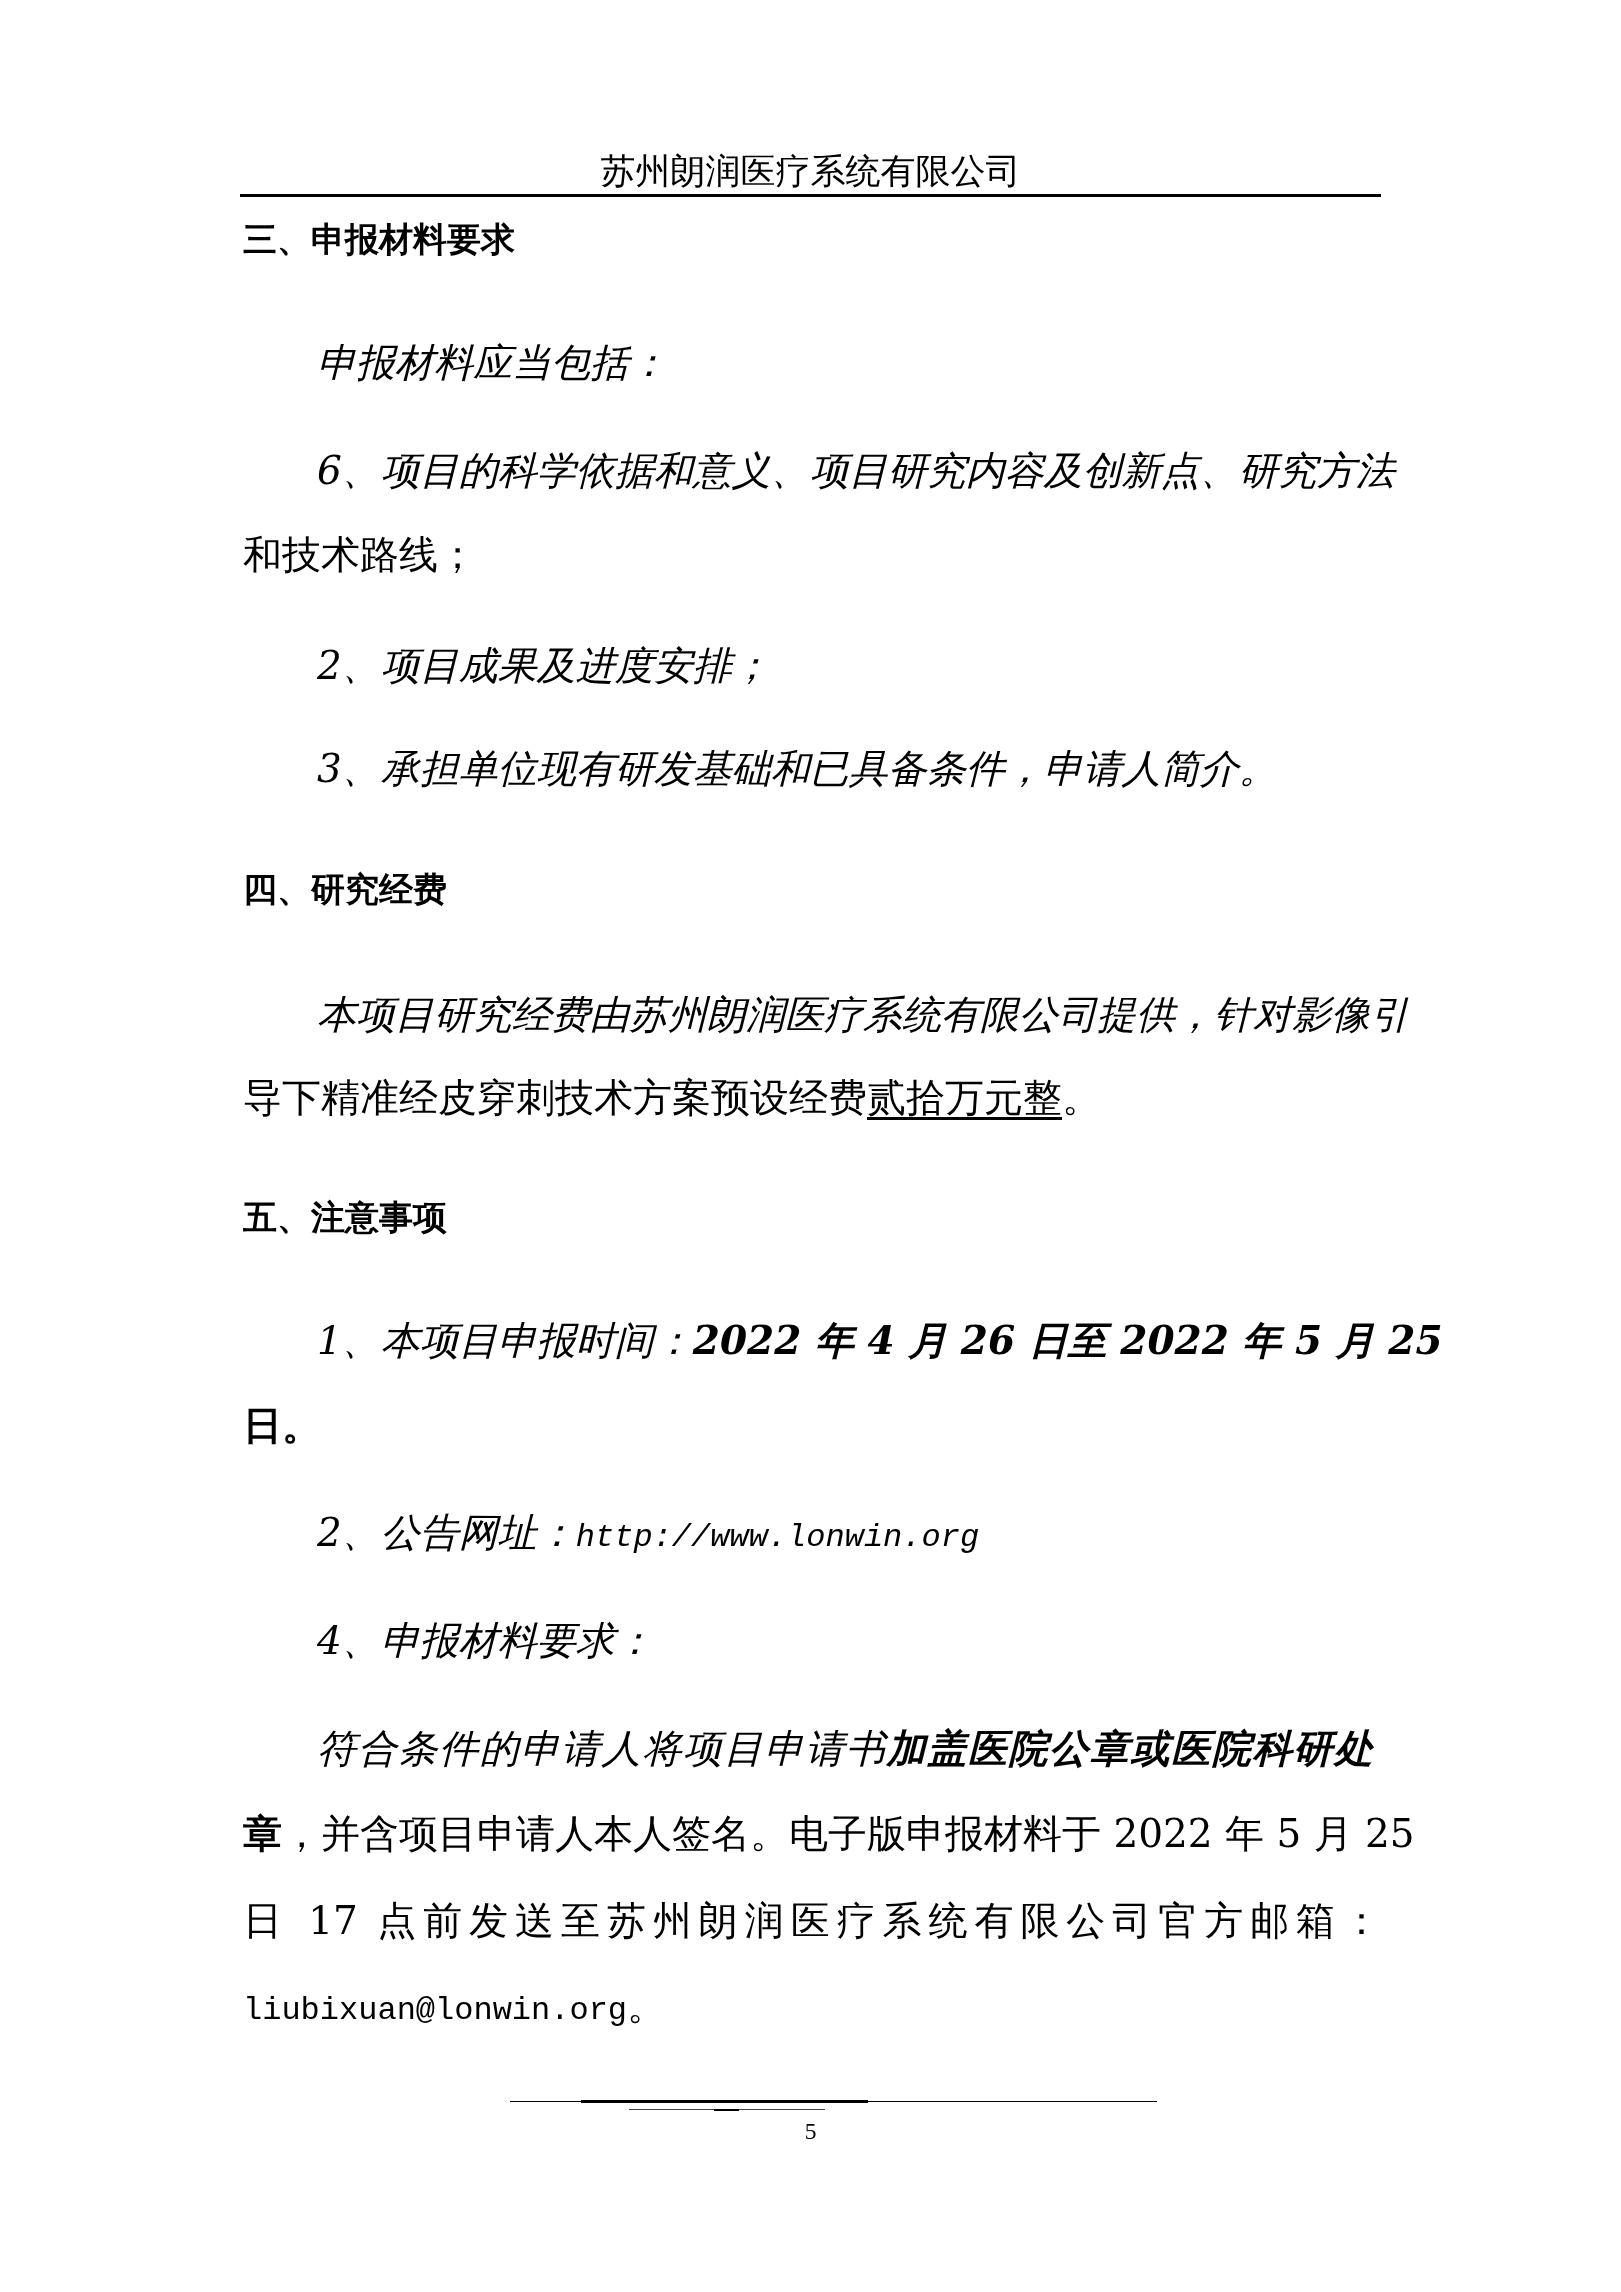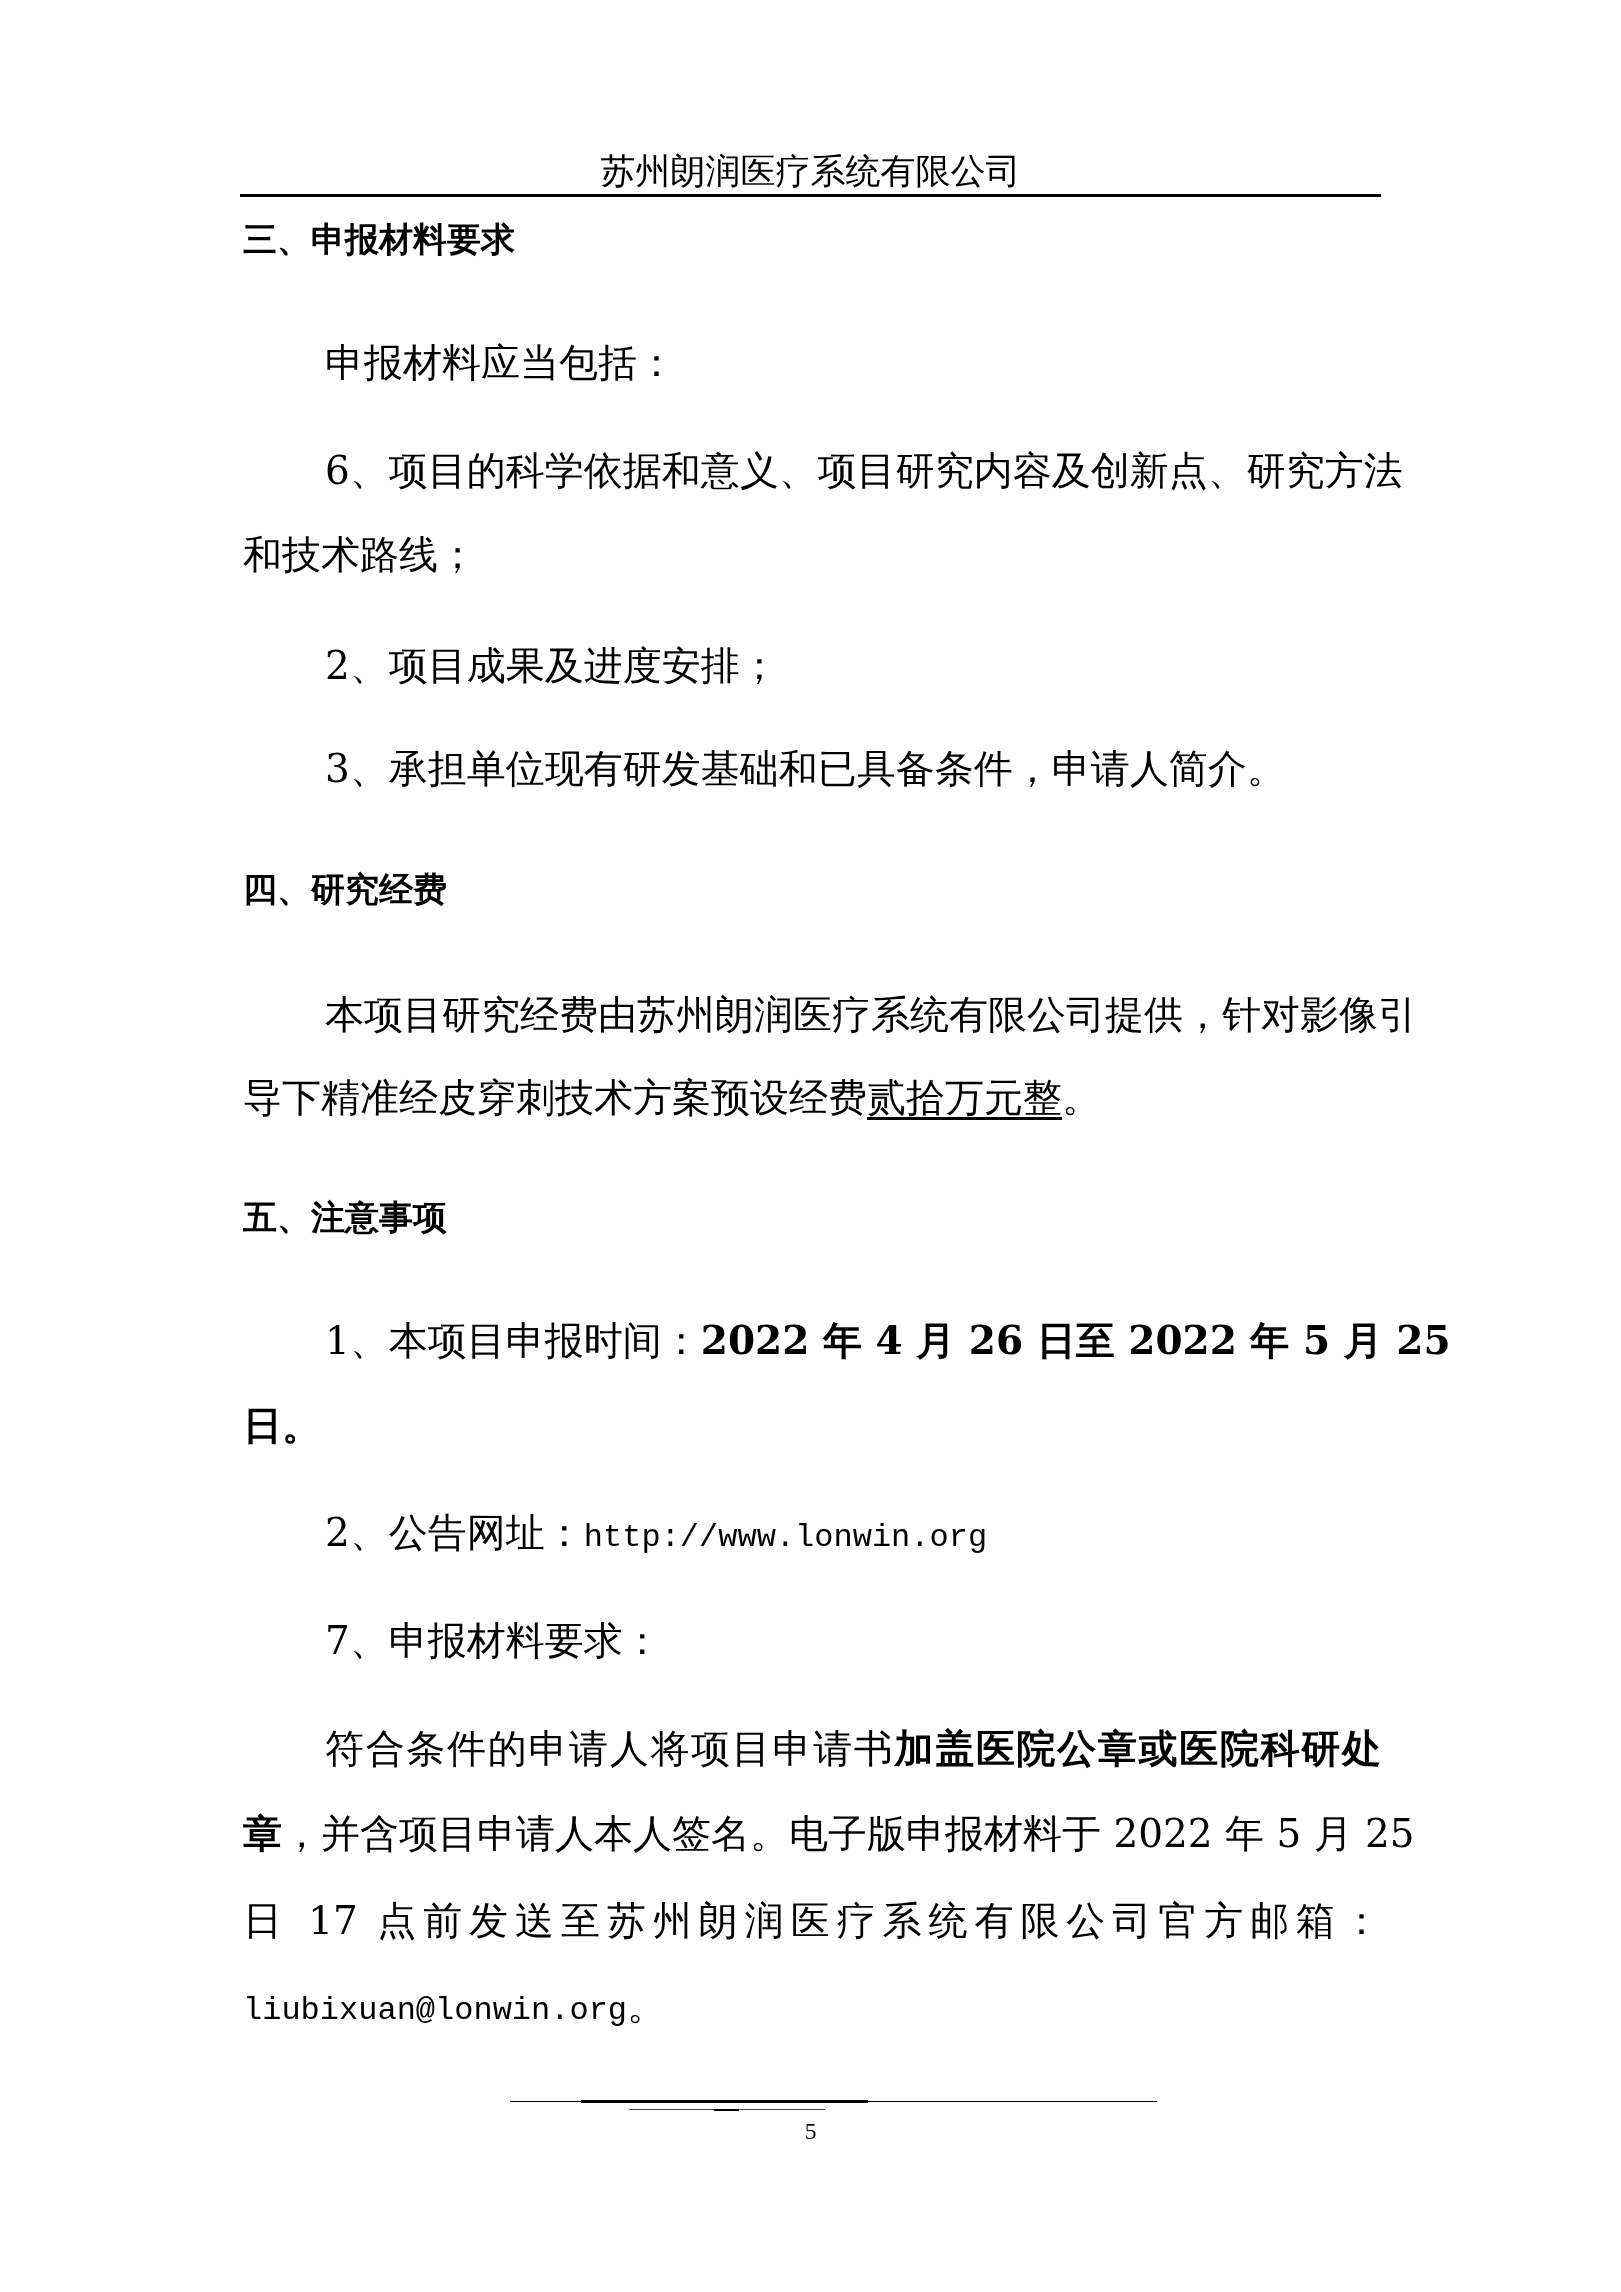--- a/index.html
+++ b/index.html
@@ -13,21 +13,21 @@
     text-align: center; font-size: 35px; line-height: 33px;
     font-family: "DejaVu Sans", sans-serif;
   }
   .header-rule {
     position: absolute; left: 240px; width: 1141px; top: 194px; height: 2.9px; background: #000;
   }
   .line {
     position: absolute; left: 243px; white-space: nowrap;
     font-size: 39px; line-height: 47px;
   }
-  .line.indent { left: 325px; }
+  .line.indent { left: 317px; font-style: italic; }
   .heading {
     position: absolute; left: 243px; white-space: nowrap;
     font-size: 34px; line-height: 51px; font-weight: bold;
     font-family: "DejaVu Sans", sans-serif;
   }
   .bold { font-weight: bold; }
   .underline { text-decoration: underline; text-decoration-thickness: 2.9px; text-underline-offset: 5.9px; }
   .mono { font-family: "Liberation Mono", "DejaVu Sans Mono", monospace; font-size: 32px; }
   .justify { width: 1138px; text-align: justify; text-align-last: justify; }
   .justify.indent { width: 1056px; }
@@ -60,21 +60,21 @@
 </div>
 
 <div class="heading" style="top:1192px;">五、注意事项</div>
 <div class="line indent justify" style="top:1317px;">
   <span>1、本项目申报时间：</span><span class="bold">2022 年 4 月 26 日至 2022 年 5 月 25</span>
 </div>
 <div class="line bold" style="top:1402px;">日。</div>
 <div class="line indent" style="top:1509px;">
   <span>2、公告网址：</span><span class="mono">http://www.lonwin.org</span>
 </div>
-<div class="line indent" style="top:1617px;">7、申报材料要求：</div>
+<div class="line indent" style="top:1617px;">4、申报材料要求：</div>
 <div class="line indent justify" style="top:1725px;">
   <span>符合条件的申请人将项目申请书</span><span class="bold">加盖医院公章或医院科研处</span>
 </div>
 <div class="line justify" style="top:1810px;">
   <span class="bold">章</span><span>，并含项目申请人本人签名。电子版申报材料于 2022 年 5 月 25</span>
 </div>
 <div class="line justify" style="top:1897px;">日 17 点前发送至苏州朗润医疗系统有限公司官方邮箱：</div>
 <div class="line" style="top:1982px;">
   <span class="mono">liubixuan@lonwin.org</span><span>。</span>
 </div>

